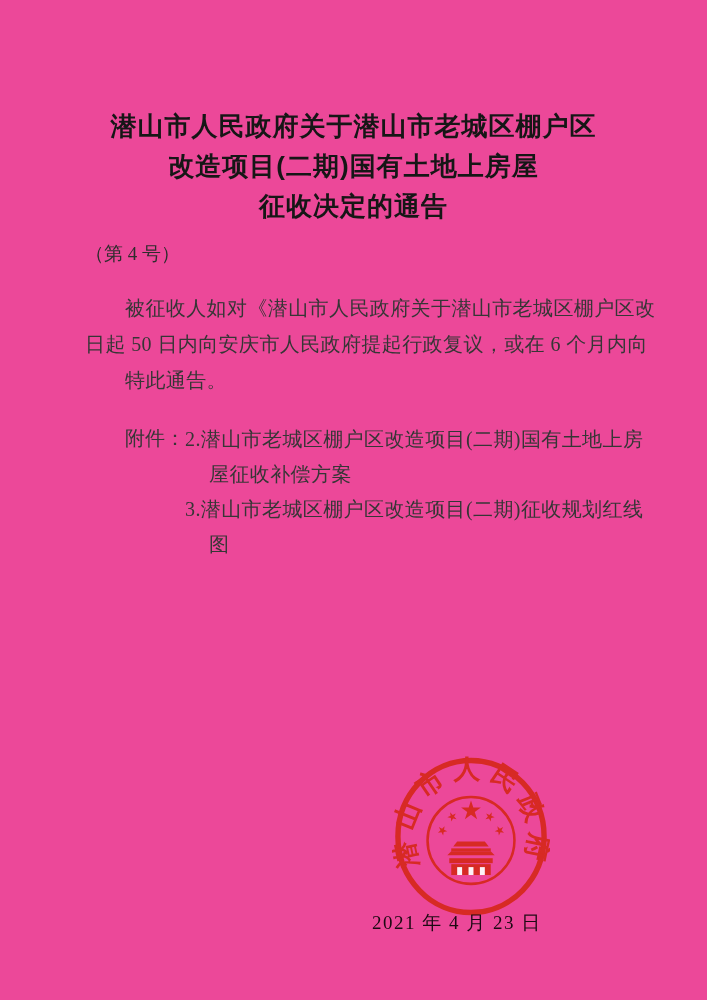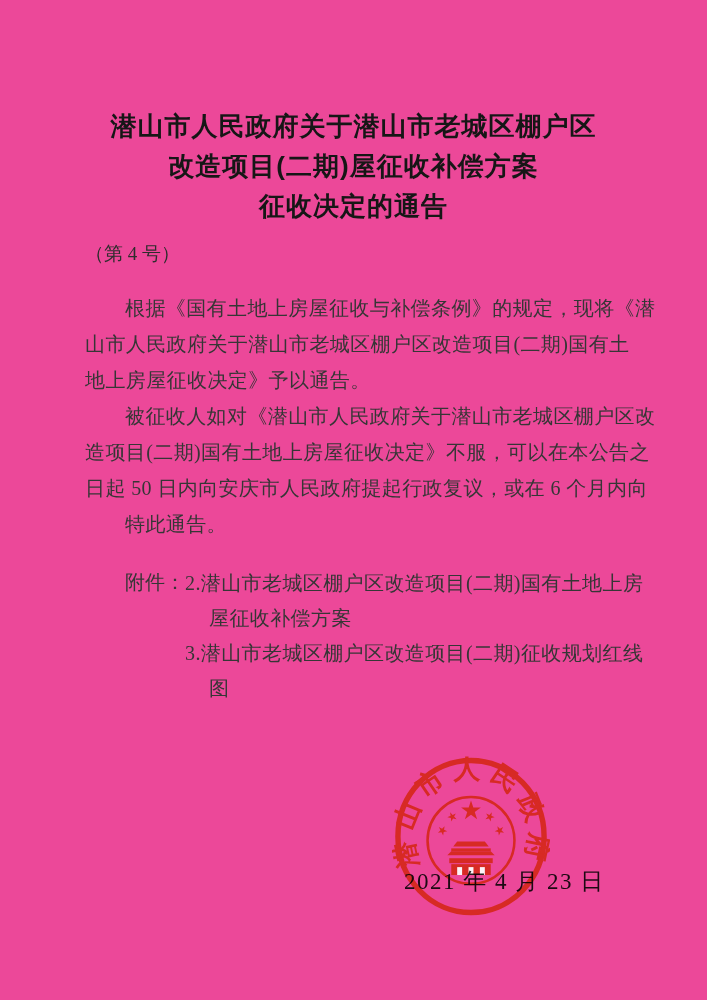--- a/index.html
+++ b/index.html
@@ -66,54 +66,47 @@
 
   .seal {
     position:absolute;
     left:392px; top:755px;
     width:158px; height:163px;
     z-index:2;
     opacity:0.93;
   }
   .date-stamp {
     position:absolute;
-    left:372px; top:869px;
+    left:372px; top:910px;
     z-index:3;
-    font-size:23px;
+    font-size:19px;
     line-height:26px;
     letter-spacing:1.5px;
     color:#1f1f1f;
     white-space:nowrap;
     mix-blend-mode:multiply;
-    margin-left:32px;
   }
 </style>
 </head>
 <body>
 
 <div class="page">
   <div class="content">
 
     <div class="title-block">
       <div class="title-line">潜山市人民政府关于潜山市老城区棚户区</div>
-      <div class="title-line">改造项目(二期)屋征收补偿方案</div>
+      <div class="title-line">改造项目(二期)国有土地上房屋</div>
       <div class="title-line">征收决定的通告</div>
     </div>
 
     <div class="doc-number">（第 4 号）</div>
 
     <div class="body-block">
       <div>
-        <div class="body-line indent">根据《国有土地上房屋征收与补偿条例》的规定，现将《潜</div>
-        <div class="body-line">山市人民政府关于潜山市老城区棚户区改造项目(二期)国有土</div>
-        <div class="body-line">地上房屋征收决定》予以通告。</div>
-      </div>
-      <div>
         <div class="body-line indent">被征收人如对《潜山市人民政府关于潜山市老城区棚户区改</div>
-        <div class="body-line">造项目(二期)国有土地上房屋征收决定》不服，可以在本公告之</div>
         <div class="body-line">日起 50 日内向安庆市人民政府提起行政复议，或在 6 个月内向</div>
       </div>
       <div>
         <div class="body-line indent">特此通告。</div>
       </div>
     </div>
 
     <div class="attach-block">
       <div class="attach-label">附件：</div>
       <div class="attach-items">

